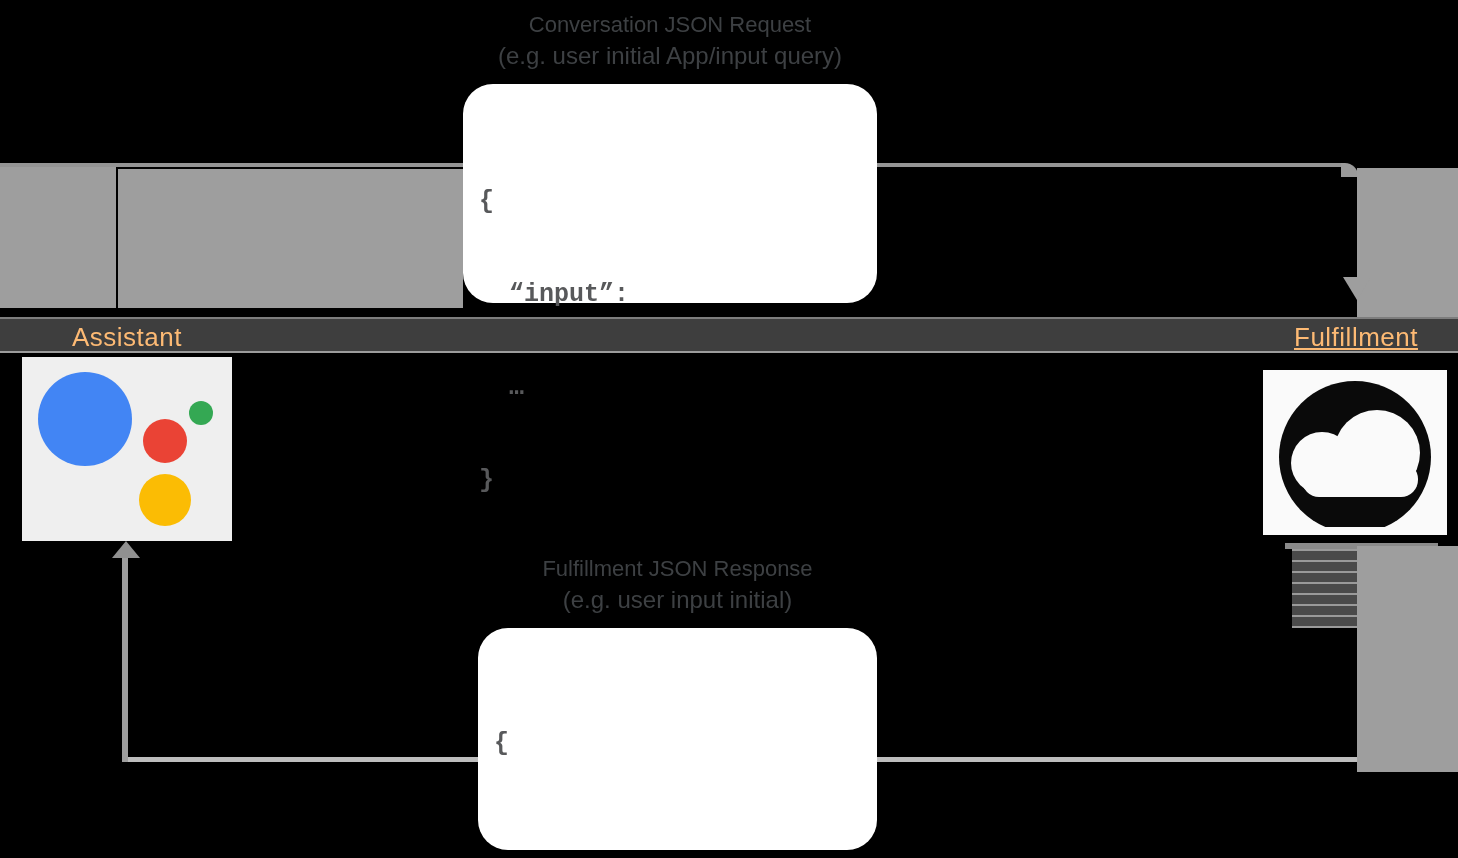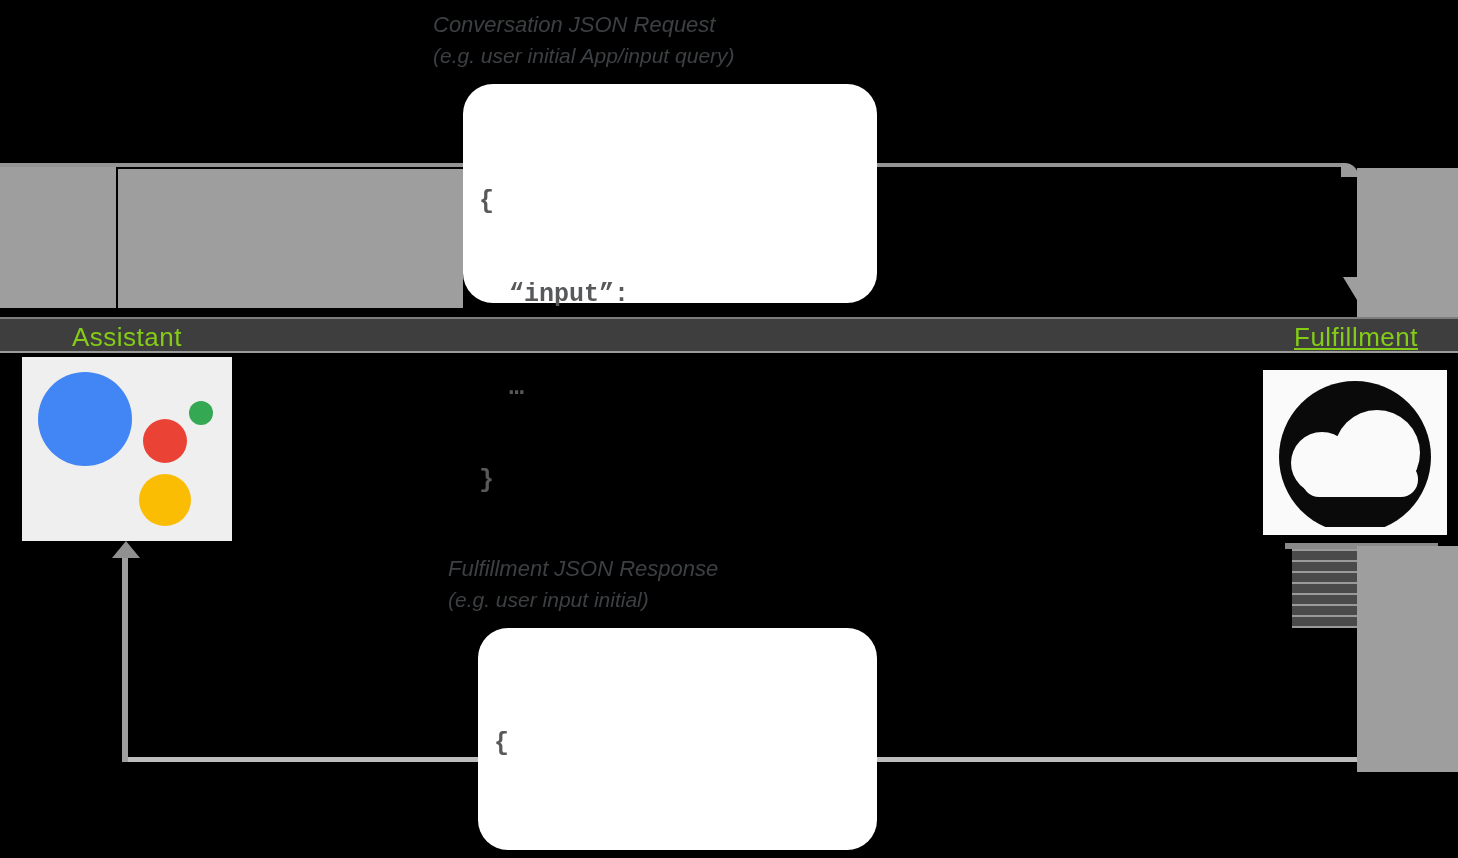--- a/index.html
+++ b/index.html
@@ -26,28 +26,28 @@
   #arrow-up{left:112px;top:541px;width:0;height:0;
     border-left:14px solid transparent;border-right:14px solid transparent;
     border-bottom:17px solid #909090;}
   #cloud-shadow-band{left:1285px;top:543px;width:153px;height:6px;background:#8a8a8a;}
   #cloud-shadow-stripes{left:1292px;top:549px;width:65px;height:79px;
     background:repeating-linear-gradient(180deg,#9a9a9a 0 2px,#4a4a4a 2px 11px);}
 
   
   #band{left:0;top:317px;width:1458px;height:32px;background:#3e3e3e;
     border-top:2px solid #7d7d7d;border-bottom:2px solid #9c9c9c;}
-  .band-label{top:322px;font-size:26px;color:#84cc16;text-align:center;letter-spacing:0.5px;}
+  .band-label{top:322px;font-size:26px;color:#fdba74;text-align:center;letter-spacing:0.5px;}
   #label-assistant{left:0;width:254px;}
   #label-fulfillment{left:1254px;width:204px;text-decoration:underline;}
 
   
-  .flow-title{color:#3d4043;line-height:31px;font-style:italic;}
+  .flow-title{text-align:center;color:#3d4043;line-height:31px;}
   .flow-title .t1{font-size:22px;}
-  .flow-title .t2{font-size:21px;}
+  .flow-title .t2{font-size:24px;}
   #title-request{left:433px;top:9px;width:474px;}
   #title-response{left:448px;top:553px;width:459px;}
 
   
   .code-box{background:#ffffff;border-radius:30px;
     font-family:"Liberation Mono",monospace;font-weight:bold;
     font-size:25px;line-height:31px;color:#58595b;white-space:pre;
     box-sizing:border-box;}
   #code-request{left:463px;top:84px;width:414px;height:219px;padding:40px 10px 0 16px;}
   #code-response{left:478px;top:628px;width:399px;height:222px;padding:38px 10px 0 16px;}

